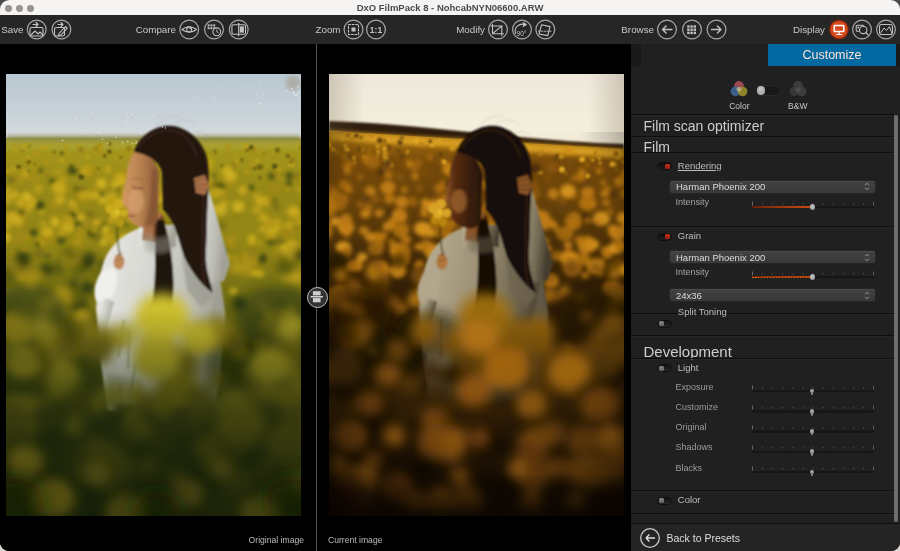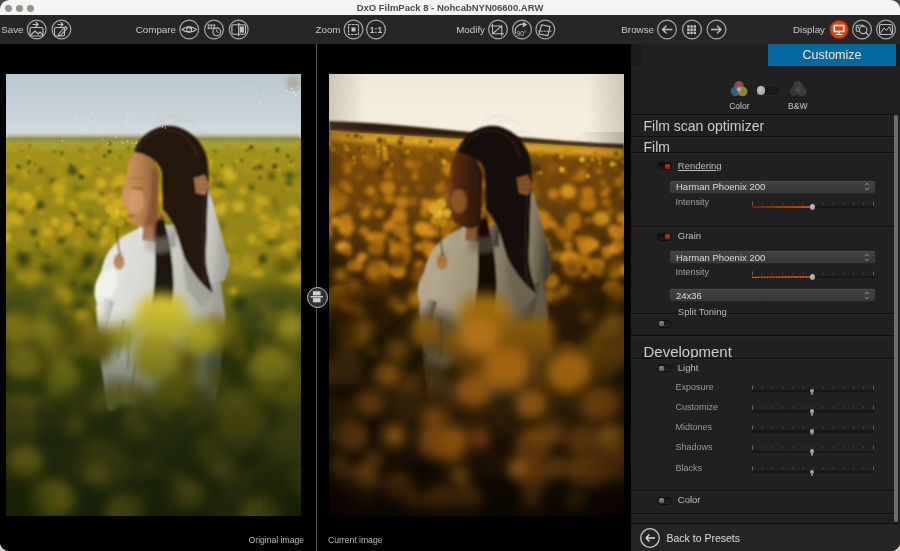--- a/index.html
+++ b/index.html
@@ -2066,21 +2066,21 @@
       <div style="position:absolute;left:178.8px;top:344.8px;width:4.6px;height:4.6px;border-radius:50%;background:radial-gradient(circle at 40% 35%, #b0b0b0, #7a7a7a);"></div>
       <div style="position:absolute;left:180.3px;top:348.7px;width:1.6px;height:2.6px;background:#8a8a8a;border-radius:0 0 1px 1px;"></div>
       <div style="position:absolute;left:44.6px;top:357.1px;font-size:9.0px;color:#9a9a9a;line-height:13.5px;">Customize</div>
       <svg style="position:absolute;left:121.2px;top:361.2px" width="122.2" height="5" viewBox="0 0 122.2 5">
         <path d="M0.5,0.5 v4 M121.7,0.5 v4" stroke="#6a6a6a" stroke-width="1"></path>
         <path d="M10.6,2.2 v1.2 M20.7,2.2 v1.2 M30.8,2.2 v1.2 M40.9,2.2 v1.2 M51.0,2.2 v1.2 M61.1,2.2 v1.2 M71.2,2.2 v1.2 M81.3,2.2 v1.2 M91.4,2.2 v1.2 M101.5,2.2 v1.2 M111.6,2.2 v1.2" stroke="#585858" stroke-width="1"></path>
       </svg>
       <div style="position:absolute;left:121.2px;top:366.4px;width:122.2px;height:2.4px;background:#161616;border-radius:1px;"></div>
       <div style="position:absolute;left:178.8px;top:365.1px;width:4.6px;height:4.6px;border-radius:50%;background:radial-gradient(circle at 40% 35%, #b0b0b0, #7a7a7a);"></div>
       <div style="position:absolute;left:180.3px;top:369.0px;width:1.6px;height:2.6px;background:#8a8a8a;border-radius:0 0 1px 1px;"></div>
-      <div style="position:absolute;left:44.6px;top:376.9px;font-size:9.0px;color:#9a9a9a;line-height:13.5px;">Midtones</div>
+      <div style="position:absolute;left:44.6px;top:376.9px;font-size:9.0px;color:#9a9a9a;line-height:13.5px;">Original</div>
       <svg style="position:absolute;left:121.2px;top:381.1px" width="122.2" height="5" viewBox="0 0 122.2 5">
         <path d="M0.5,0.5 v4 M121.7,0.5 v4" stroke="#6a6a6a" stroke-width="1"></path>
         <path d="M10.6,2.2 v1.2 M20.7,2.2 v1.2 M30.8,2.2 v1.2 M40.9,2.2 v1.2 M51.0,2.2 v1.2 M61.1,2.2 v1.2 M71.2,2.2 v1.2 M81.3,2.2 v1.2 M91.4,2.2 v1.2 M101.5,2.2 v1.2 M111.6,2.2 v1.2" stroke="#585858" stroke-width="1"></path>
       </svg>
       <div style="position:absolute;left:121.2px;top:386.3px;width:122.2px;height:2.4px;background:#161616;border-radius:1px;"></div>
       <div style="position:absolute;left:178.8px;top:385.0px;width:4.6px;height:4.6px;border-radius:50%;background:radial-gradient(circle at 40% 35%, #b0b0b0, #7a7a7a);"></div>
       <div style="position:absolute;left:180.3px;top:388.9px;width:1.6px;height:2.6px;background:#8a8a8a;border-radius:0 0 1px 1px;"></div>
       <div style="position:absolute;left:44.6px;top:397.2px;font-size:9.0px;color:#9a9a9a;line-height:13.5px;">Shadows</div>
       <svg style="position:absolute;left:121.2px;top:401.4px" width="122.2" height="5" viewBox="0 0 122.2 5">
         <path d="M0.5,0.5 v4 M121.7,0.5 v4" stroke="#6a6a6a" stroke-width="1"></path>

